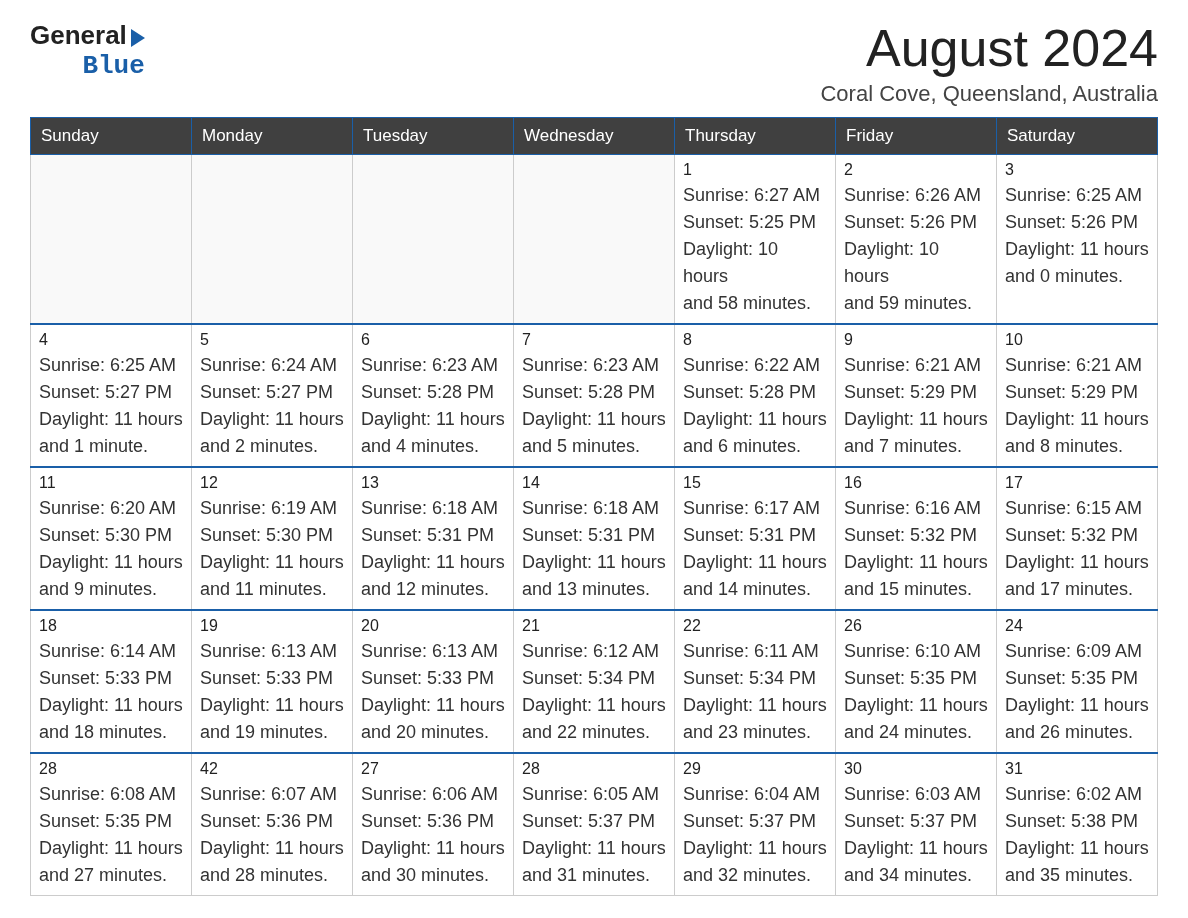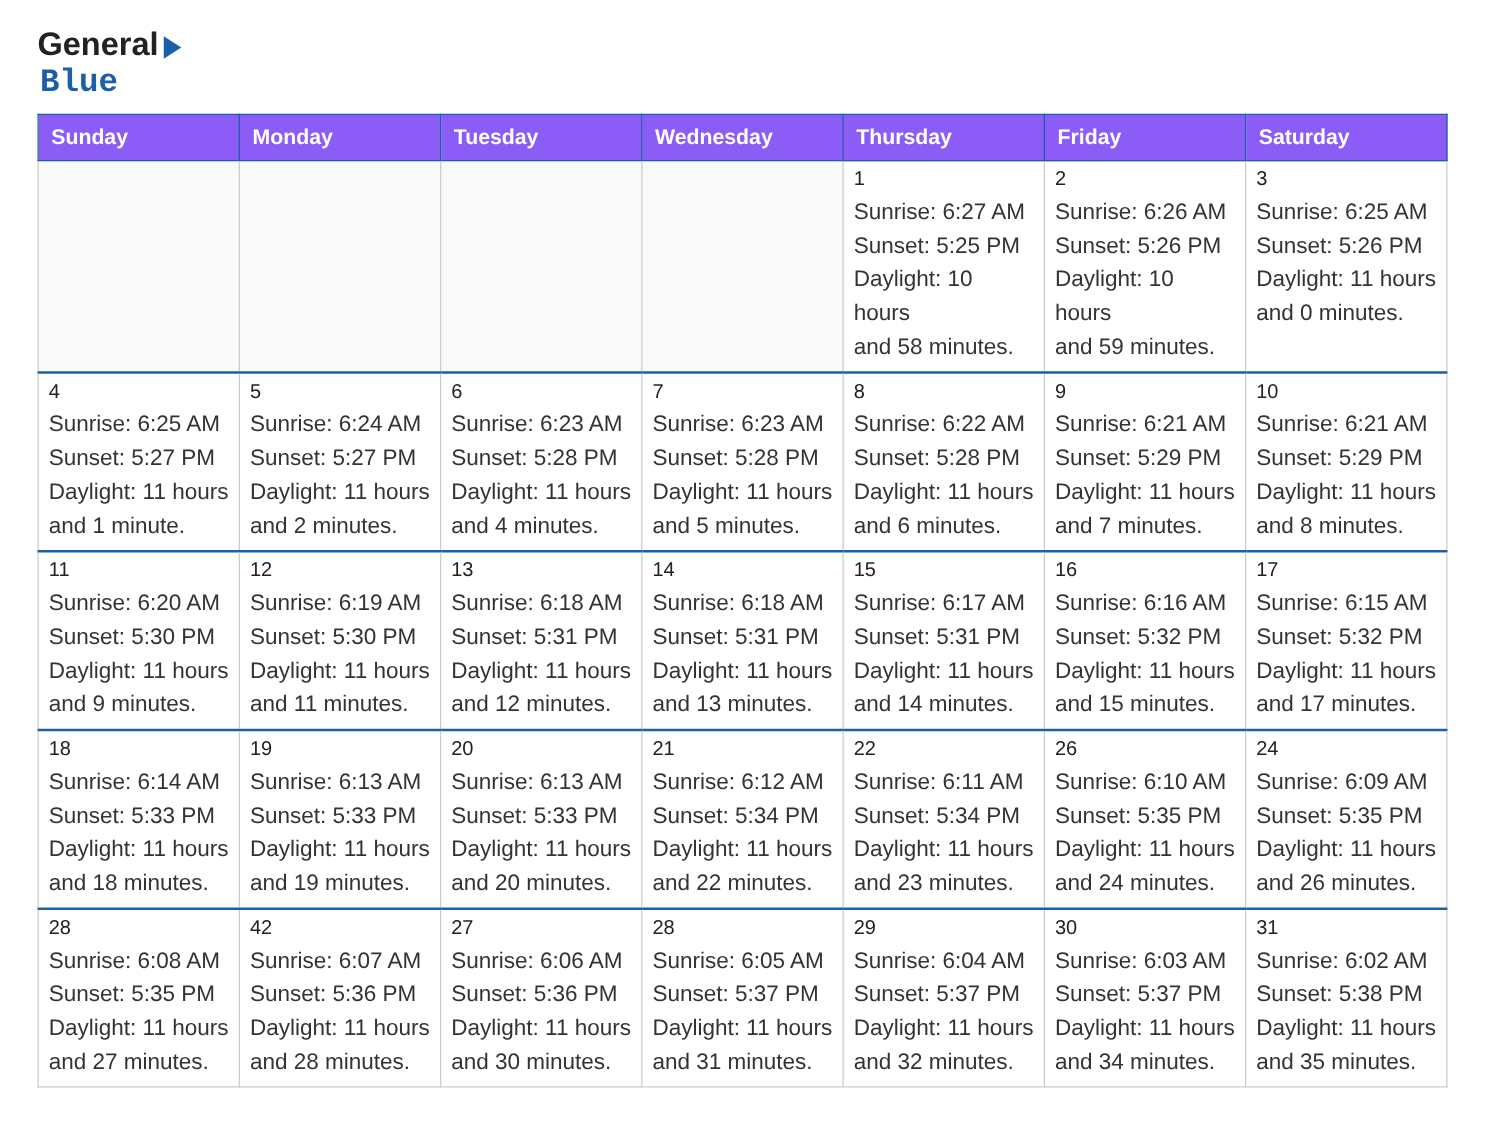--- a/index.html
+++ b/index.html
@@ -12,21 +12,21 @@
     }
     .header {
       display: flex;
       justify-content: space-between;
       align-items: flex-start;
       margin-bottom: 10px;
     }
     .logo {
       display: flex;
       flex-direction: column;
-      align-items: flex-start;
+      align-items: flex-end;
     }
     .logo-top {
       display: flex;
       align-items: center;
     }
     .logo-general {
       font-size: 26px;
       font-weight: bold;
       color: #222;
     }
@@ -59,24 +59,24 @@
       font-size: 22px;
       color: #444;
       margin-top: 4px;
     }
     .calendar {
       width: 100%;
       border-collapse: collapse;
       margin-top: 10px;
     }
     .calendar th {
-      background-color: #8b5cf6;
+      background-color: #404040;
       color: #fff;
       font-size: 17px;
-      font-weight: bold;
+      font-weight: normal;
       padding: 8px 10px;
       text-align: left;
       border: 1px solid #1a5fa8;
     }
     .calendar td {
       border: 1px solid #ccc;
       vertical-align: top;
       padding: 6px 8px;
       width: 14.28%;
       font-size: 13px;
@@ -107,20 +107,22 @@
 
 <div class="header">
   <div class="logo">
     <div class="logo-top">
       <span class="logo-general">General</span>
       <div class="logo-arrow"></div>
     </div>
     <span class="logo-blue">Blue</span>
   </div>
   <div class="title-section">
+    <div class="month-title">August 2024</div>
+    <div class="location">Coral Cove, Queensland, Australia</div>
   </div>
 </div>
 
 <table class="calendar">
   <thead>
     <tr>
     <th>Sunday</th>
         <th>Monday</th>
         <th>Tuesday</th>
         <th>Wednesday</th>

